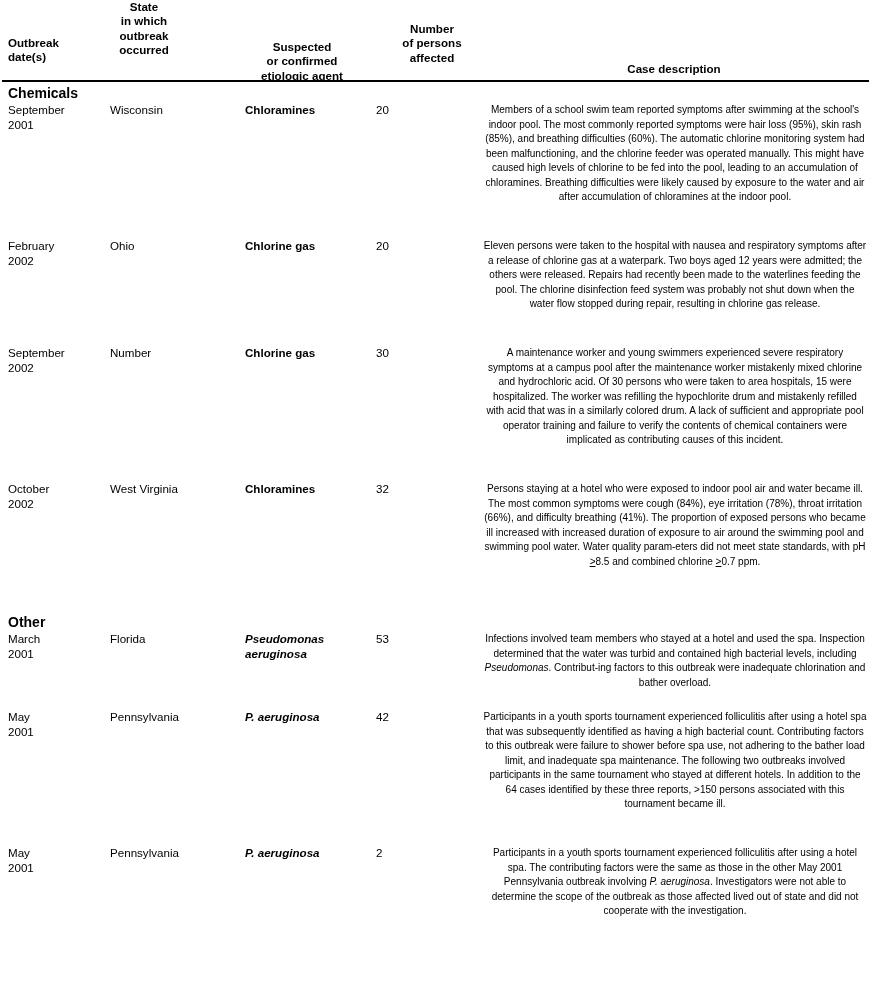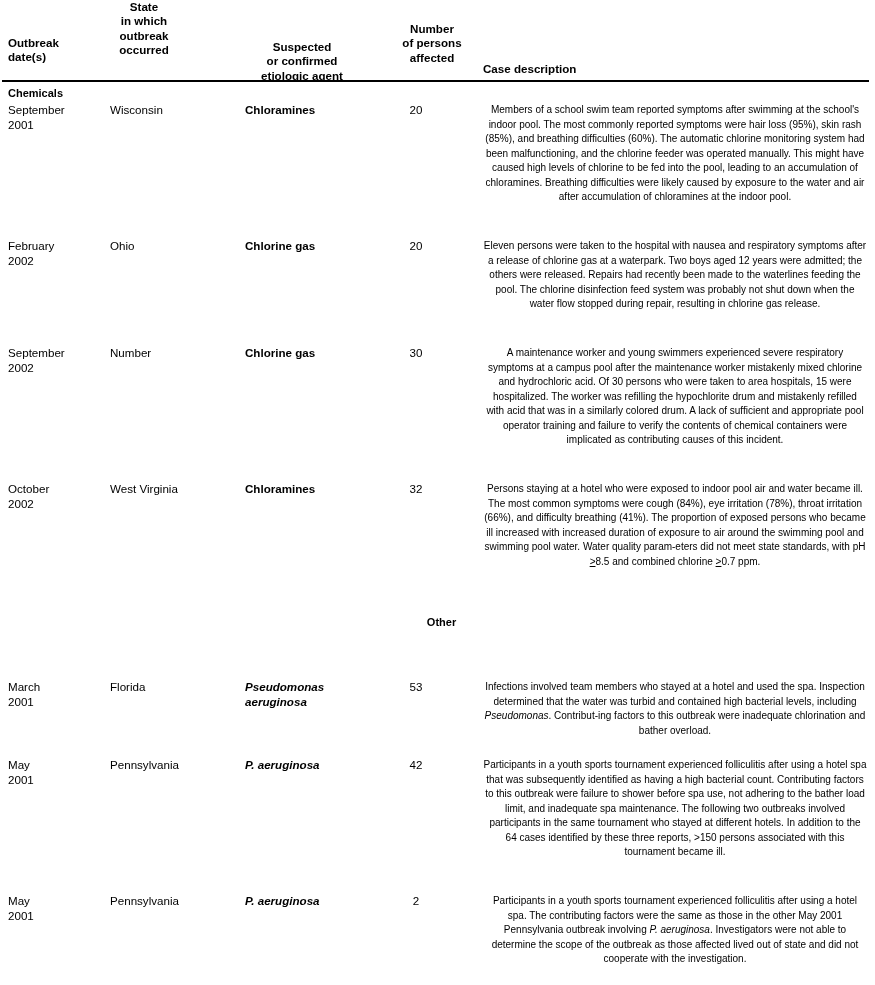--- a/index.html
+++ b/index.html
@@ -31,57 +31,57 @@
     position: absolute;
     font-weight: bold;
     font-size: 11.6px;
     line-height: 14.4px;
     white-space: pre-line;
   }
   .h-date      { left: 8px;   top: 36px;  text-align: left; }
   .h-state     { left: 76px;  top: 0;   width: 136px; text-align: center; }
   .h-agent     { left: 218px; top: 22px;  width: 168px; text-align: center; margin-top: 18px; }
   .h-number    { left: 378px; top: 22px;  width: 108px; text-align: center; }
-  .h-casedesc  { left: 483px; top: 62px;  width: 382px; text-align: left; }
+  .h-casedesc  { left: 483px; top: 62px;  width: 382px; text-align: center; }
 
   .rule {
     border: 0;
     border-top: 2.4px solid #000;
     margin: 0;
     width: 867px;
     margin-left: 2px;
   }
 
   
   .section-head {
     font-weight: bold;
-    font-size: 11px;
+    font-size: 14px;
     line-height: 14.4px;
     padding-left: 8px;
     padding-top: 4px;
   }
-  .section-head.other { padding-top: 14px; text-align: center; }
+  .section-head.other { padding-top: 14px; }
 
   
   .row {
     position: relative;
     padding-top: 3px;
   }
   .cell {
     position: absolute;
     top: 3px;
     font-size: 11.6px;
     line-height: 14.4px;
     white-space: pre-line;
   }
   .c-date   { left: 8px;   width: 100px; text-align: left; }
   .c-state  { left: 110px; width: 130px; text-align: left; }
   .c-agent  { left: 245px; width: 130px; text-align: left; font-style: normal; font-weight: bold; }
   .c-agent.ital { font-style: italic; }
-  .c-number { left: 376px; width: 80px;  text-align: center; }
+  .c-number { left: 376px; width: 80px;  text-align: left; }
   .desc {
     margin-left: 483px;
     width: 384px;
     font-size: 10px;
     line-height: 14.5px;
     text-align: center;
   }
   .desc i { font-style: italic; }
   .ge {
     text-decoration: underline;
@@ -138,21 +138,21 @@
       </div>
       <div class="row" style="height: 118.5px; min-height: 46px;">
         <div class="cell c-date">October
 2002</div>
         <div class="cell c-state">West Virginia</div>
         <div class="cell c-agent">Chloramines</div>
         <div class="cell c-number">32</div>
         <div class="desc">Persons staying at a hotel who were exposed to indoor pool air and water became ill. The most common symptoms were cough (84%), eye irritation (78%), throat irritation (66%), and difficulty breathing (41%). The proportion of exposed persons who became ill increased with increased duration of exposure to air around the swimming pool and swimming pool water. Water quality param-eters did not meet state standards, with pH <span class="ge">&gt;</span>8.5 and combined chlorine <span class="ge">&gt;</span>0.7 ppm.</div>
       </div>
       <div class="section-head other">Other</div>
-      <div class="row" style="height: 75px; min-height: 46px; margin-top: 48px;">
+      <div class="row" style="height: 75px; min-height: 46px;">
         <div class="cell c-date">March
 2001</div>
         <div class="cell c-state">Florida</div>
         <div class="cell c-agent ital">Pseudomonas
 aeruginosa</div>
         <div class="cell c-number">53</div>
         <div class="desc">Infections involved team members who stayed at a hotel and used the spa. Inspection determined that the water was turbid and contained high bacterial levels, including <i>Pseudomonas</i>. Contribut-ing factors to this outbreak were inadequate chlorination and bather overload.</div>
       </div>
       <div class="row" style="height: 133px; min-height: 46px;">
         <div class="cell c-date">May

